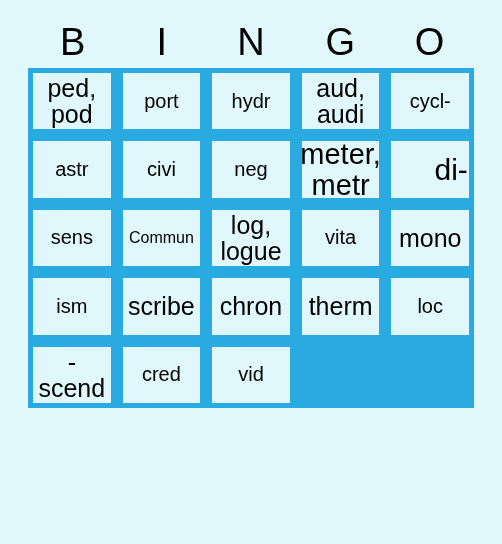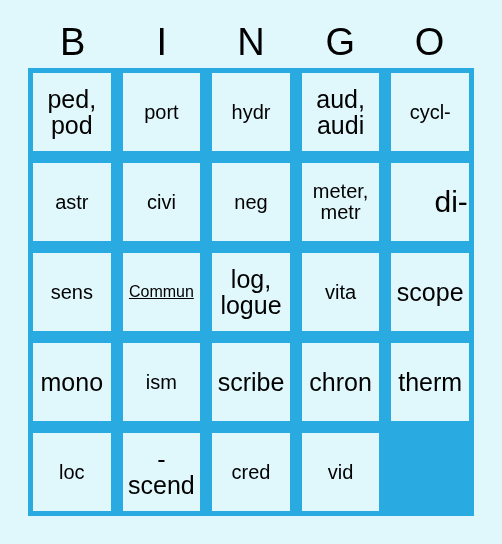--- a/index.html
+++ b/index.html
@@ -38,21 +38,21 @@
     line-height: 1;
     font-weight: 400;
     letter-spacing: 0px;
   }
   
   #grid {
     position: absolute;
     left: 28px;
     top: 68px;
     width: 446px;
-    height: 448px;
+    height: 340px;
     box-sizing: border-box;
     border: 5px solid #29abe2;
     background: #29abe2;
     display: grid;
     grid-template-columns: repeat(5, 1fr);
     grid-template-rows: repeat(5, 1fr);
     gap: 12px;
   }
   .cell {
     background: #e0f8fc;
@@ -67,22 +67,22 @@
   }
   .cell .txt {
     display: block;
     line-height: 1.05;
     white-space: pre-line;
   }
   
   .s-xl .txt { font-size: 30px; margin-left: 42px; }
   .s-lg .txt { font-size: 20px; }
   .s-md .txt { font-size: 25px; }
-  .s-sm .txt { font-size: 20px; }
-  .s-xs .txt { font-size: 16px; text-decoration: underline; }
+  .s-sm .txt { font-size: 29px; }
+  .s-xs .txt { font-size: 16px; }
 </style>
 </head>
 <body>
 
 <div id="card">
 
   <div id="header-row">
     <div class="hcell">
       <span>B</span>
     </div>
@@ -145,23 +145,20 @@
     </div>
     <div class="cell s-md">
       <span class="txt">log,
 logue</span>
     </div>
     <div class="cell s-lg">
       <span class="txt">vita</span>
     </div>
 
     <div class="cell s-md">
-      <span class="txt">scope</span>
-    </div>
-    <div class="cell s-md">
       <span class="txt">mono</span>
     </div>
     <div class="cell s-lg">
       <span class="txt">ism</span>
     </div>
     <div class="cell s-md">
       <span class="txt">scribe</span>
     </div>
     <div class="cell s-md">
       <span class="txt">chron</span>

